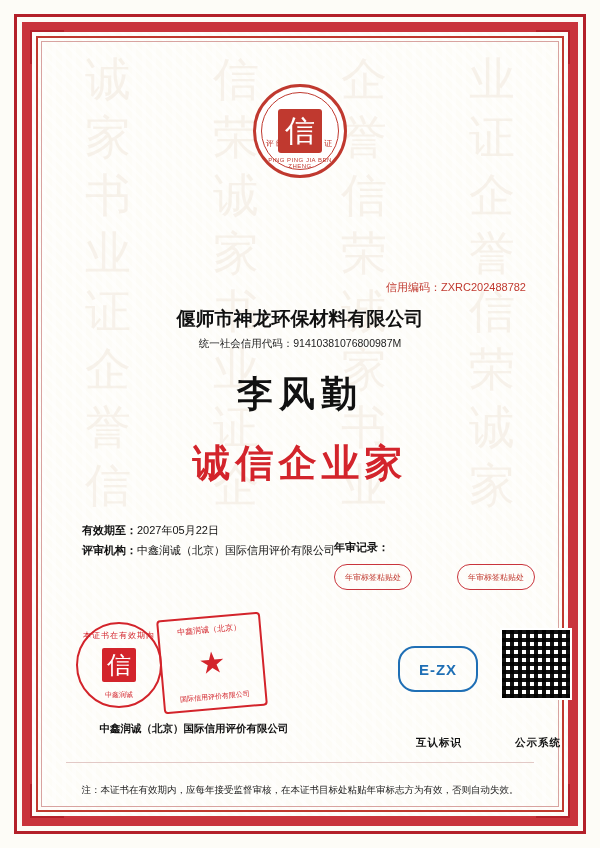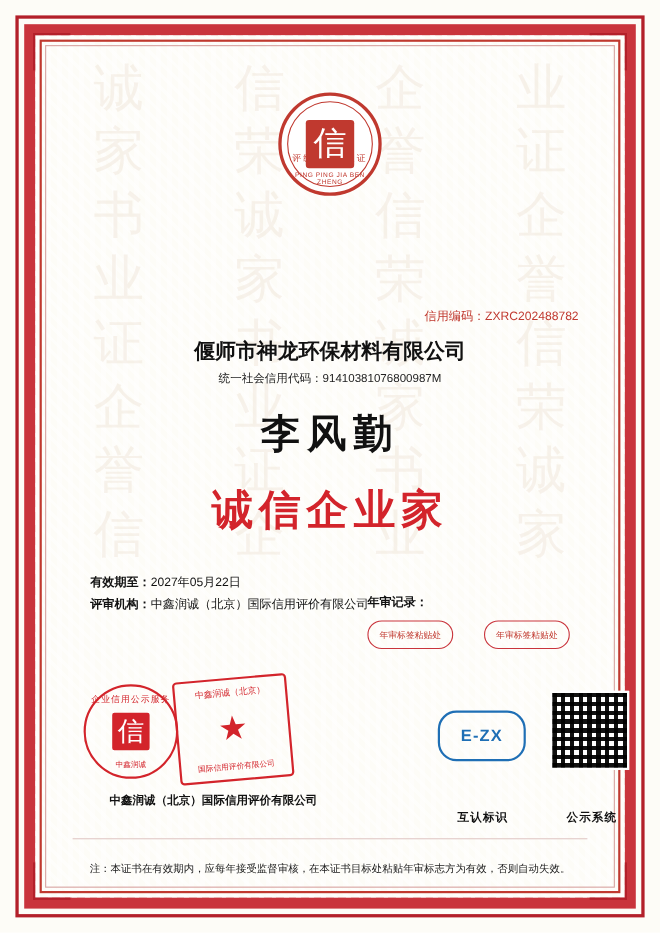--- a/index.html
+++ b/index.html
@@ -232,21 +232,21 @@
     left: 286px;
     font-size: 11px;
     color: #111;
     font-weight: bold;
   }
   .sticker-row {
     position: absolute;
     top: 516px;
     left: 286px;
     display: flex;
-    gap: 28px;
+    gap: 45px;
   }
   .sticker {
     width: 78px;
     height: 26px;
     border: 1px solid #c9343c;
     border-radius: 13px;
     color: #c0392f;
     font-size: 8px;
     display: flex;
     align-items: center;
@@ -490,21 +490,21 @@
     </div>
 
     <div class="annual">年审记录：</div>
     <div class="sticker-row">
       <div class="sticker">年审标签粘贴处</div>
       <div class="sticker">年审标签粘贴处</div>
     </div>
 
     <div class="seals">
       <div class="round-seal" id="seal-gongshi">
-        <div class="rs-top">企业信用公示服务</div>
+        <div class="rs-top">本证书在有效期内</div>
         <div class="rs-core">信</div>
         <div class="rs-bottom">中鑫润诚</div>
       </div>
 
       <div class="square-seal">
         <div class="ss-top">中鑫润诚（北京）</div>
         <div class="star">★</div>
         <div class="ss-bottom">国际信用评价有限公司</div>
       </div>
 

